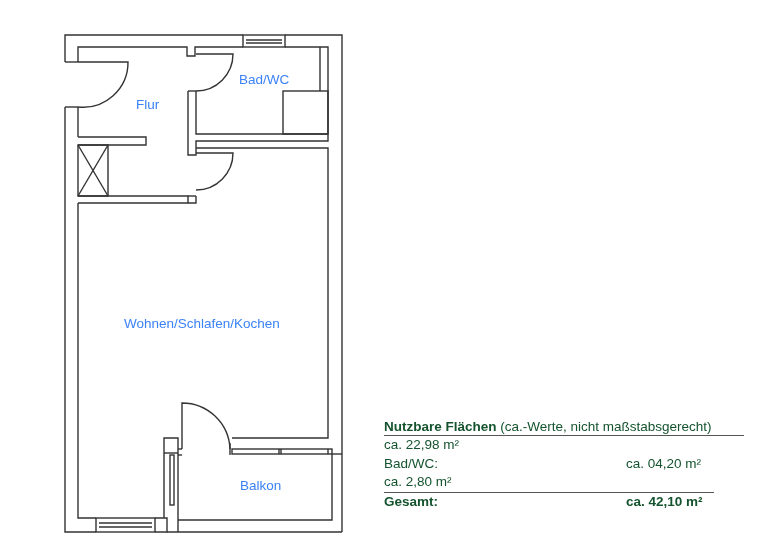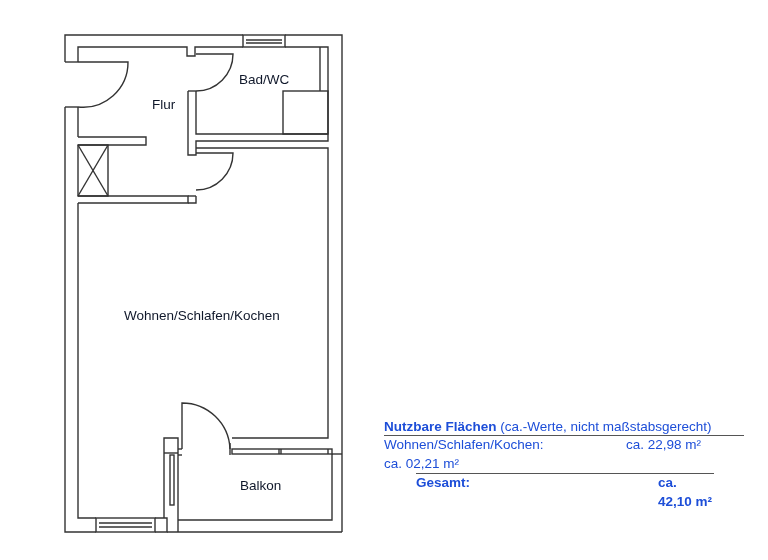--- a/index.html
+++ b/index.html
@@ -1,26 +1,26 @@
 <!DOCTYPE html>
 <html><head>
   <meta charset="utf-8">
   <style>
     html, body { margin: 0; padding: 0; background: #ffffff; }
     body { width: 768px; height: 560px; position: relative; overflow: hidden; font-family: "Liberation Sans", sans-serif; }
     #plan { position: absolute; left: 0; top: 0; }
-    .room-label { position: absolute; font-family: "Liberation Sans", sans-serif; font-size: 13.5px; color: #0f172a; white-space: nowrap; }
-    .area-table { position: absolute; left: 384px; top: 419px; width: 360px; font-family: "Liberation Sans", sans-serif; font-size: 13.5px; color: #1d4ed8; }
+    .room-label { position: absolute; font-family: "Liberation Sans", sans-serif; font-size: 13.5px; color: #3b82f6; white-space: nowrap; }
+    .area-table { position: absolute; left: 384px; top: 419px; width: 360px; font-family: "Liberation Sans", sans-serif; font-size: 13.5px; color: #14532d; }
     .area-table .title { border-bottom: 1.5px solid #555; padding-bottom: 1px; white-space: nowrap; }
     .area-table .title b { font-weight: bold; }
     .area-table .row { display: flex; height: 18.5px; line-height: 18.5px; }
     .area-table .row .lbl { width: 242px; }
     .area-table .row .val { flex: 1; }
     .area-table .rows { width: 330px; }
-    .area-table .row.total { border-top: 1.5px solid #555; font-weight: bold; margin-left: 32px; }
+    .area-table .row.total { border-top: 1.5px solid #555; font-weight: bold; }
   </style>
 </head>
 <body>
 
 <svg id="plan" width="768" height="560" viewBox="0 0 768 560" xmlns="http://www.w3.org/2000/svg">
   <g fill="none" stroke="#333" stroke-width="1.4">
 
     <g>
 
       <polyline points="65,62 65,35 243,35"></polyline>
@@ -108,33 +108,36 @@
     </g>
 
     <g>
       <rect x="96" y="518" width="59" height="14"></rect>
       <line x1="99" y1="523" x2="152" y2="523"></line>
       <line x1="99" y1="527" x2="152" y2="527"></line>
     </g>
   </g>
 </svg>
 
-<div class="room-label" style="left:152px; top:97px;">Flur</div>
+<div class="room-label" style="left:136px; top:97px;">Flur</div>
 <div class="room-label" style="left:239px; top:72px;">Bad/WC</div>
-<div class="room-label" style="left:124px; top:308px;">Wohnen/Schlafen/Kochen</div>
+<div class="room-label" style="left:124px; top:316px;">Wohnen/Schlafen/Kochen</div>
 <div class="room-label" style="left:240px; top:478px;">Balkon</div>
 
 <div class="area-table">
   <div class="title"><b>Nutzbare Flächen</b><span> (ca.-Werte, nicht maßstabsgerecht)</span></div>
   <div class="rows">
     <div class="row">
-      <span class="lbl">Wohnen/Schlafen/Kochen:</span>
       <span class="val">ca. 22,98 m²</span>
     </div>
     <div class="row">
-      <span class="val">ca. 02,21 m²</span>
+      <span class="lbl">Bad/WC:</span>
+      <span class="val">ca. 04,20 m²</span>
+    </div>
+    <div class="row">
+      <span class="val">ca. 2,80 m²</span>
     </div>
     <div class="row total">
       <span class="lbl">Gesamt:</span>
       <span class="val">ca. 42,10 m²</span>
     </div>
   </div>
 </div>
 
 </body></html>

